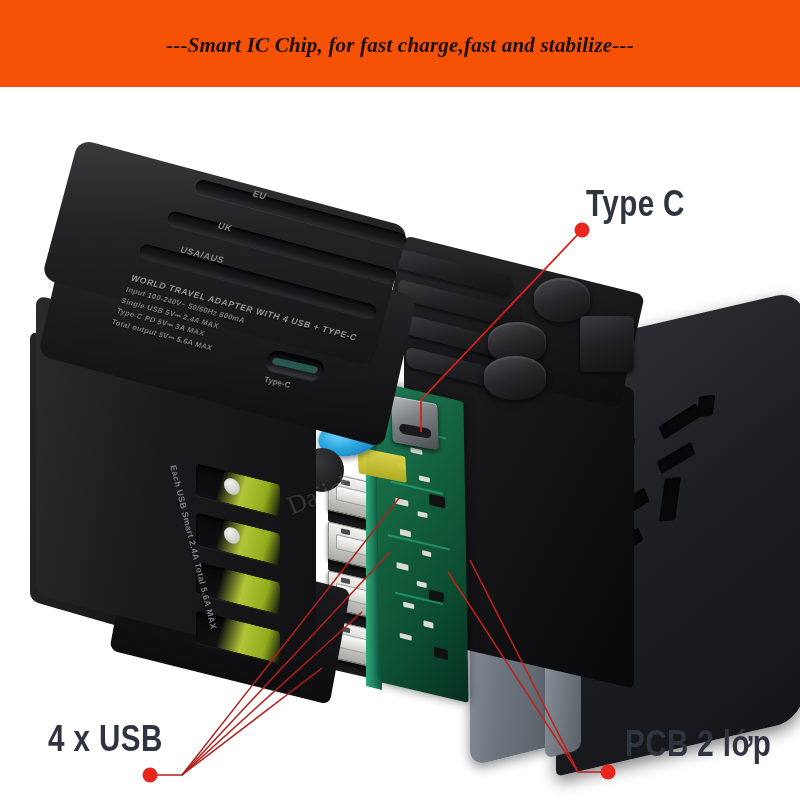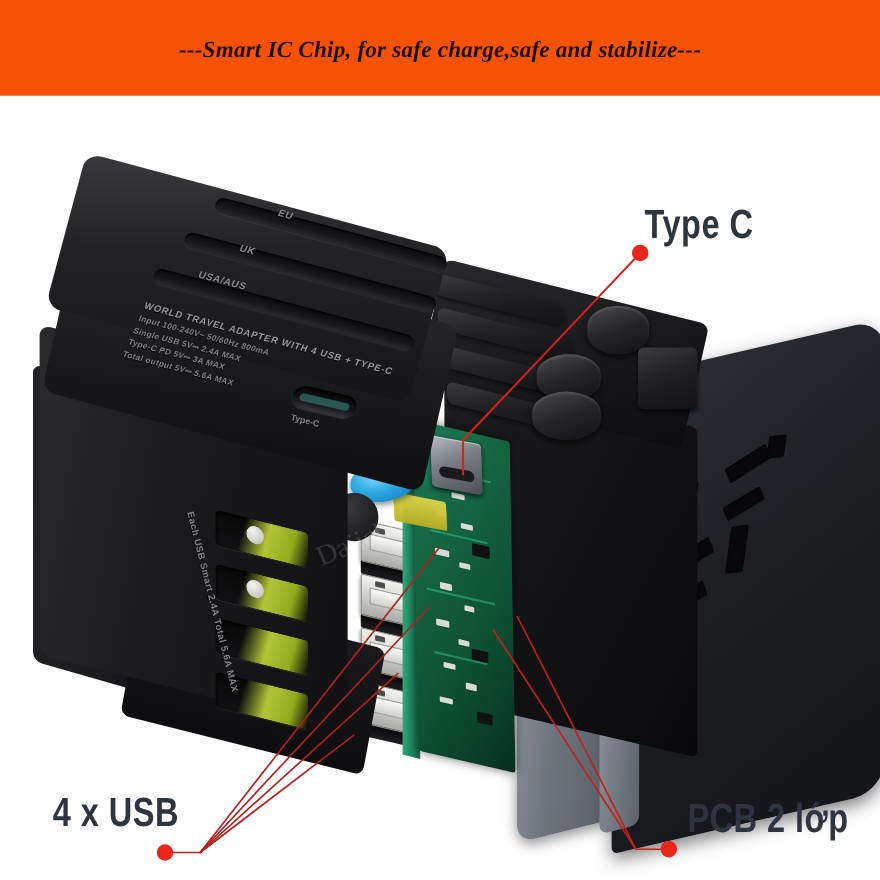--- a/index.html
+++ b/index.html
@@ -307,21 +307,21 @@
     font-size:26px;color:rgba(255,255,255,.14);
     transform:rotate(-22deg);white-space:nowrap;pointer-events:none;
   }
 </style>
 </head>
 <body>
 
 <div id="stage">
 
   <div class="banner">
-    <div class="banner-text">---Smart IC Chip, for safe charge,safe and stabilize---</div>
+    <div class="banner-text">---Smart IC Chip, for fast charge,fast and stabilize---</div>
   </div>
 
   <div id="product">
 
     <div class="pc shell-frame"></div>
     <div class="pc shell-face">
       <div class="sock-hole" style="left:58px;top:108px;width:18px;height:46px;transform:rotate(8deg);"></div>
       <div class="sock-hole" style="left:104px;top:96px;width:40px;height:15px;transform:rotate(-22deg);"></div>
       <div class="sock-hole" style="left:142px;top:84px;width:16px;height:20px;transform:rotate(8deg);"></div>
       <div class="sock-hole" style="left:102px;top:132px;width:36px;height:14px;transform:rotate(-20deg);"></div>

